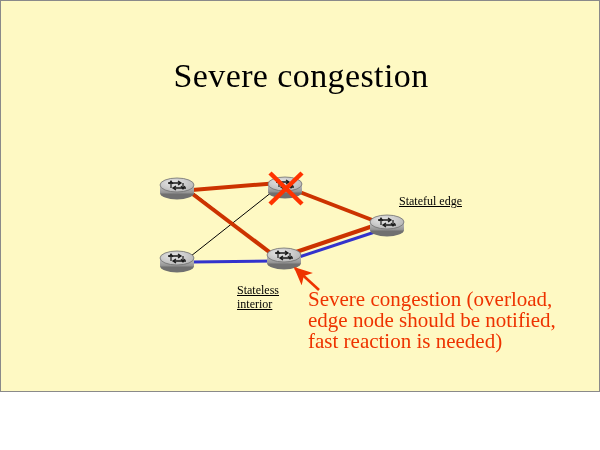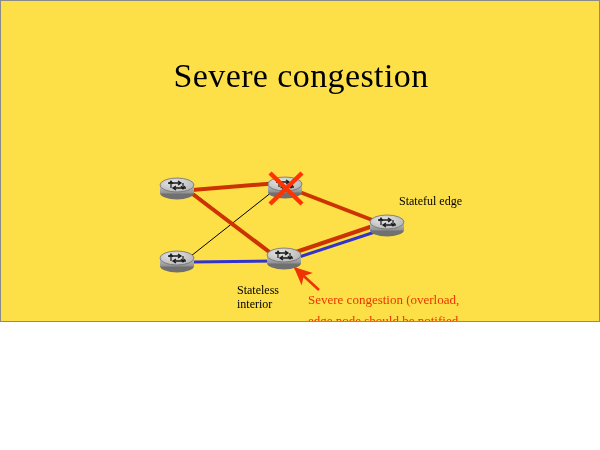--- a/index.html
+++ b/index.html
@@ -3,22 +3,22 @@
 <meta charset="utf-8">
 <style>
   html, body {
     margin: 0;
     padding: 0;
     background: #ffffff;
   }
   #slide {
     position: relative;
     width: 600px;
-    height: 322px;
-    background: #fde047;
+    height: 392px;
+    background: #fef9c3;
     border: 1px solid #8a8a8a;
     box-sizing: border-box;
     overflow: hidden;
     font-family: "Liberation Serif", serif;
   }
   #slide-title {
     position: absolute;
     left: 0;
     top: 56px;
     width: 600px;
@@ -37,36 +37,37 @@
     width: 600px;
     height: 450px;
   }
   .node-label {
     position: absolute;
     font-family: "Liberation Serif", serif;
     font-size: 12px;
     color: #000000;
     line-height: 14px;
     white-space: pre-line;
+    text-decoration: underline;
   }
   #label-stateful {
     left: 398px;
     top: 193px;
   }
   #label-stateless {
     left: 236px;
     top: 282px;
   }
   #annotation {
     position: absolute;
     left: 307px;
     top: 288px;
     width: 280px;
     font-family: "Liberation Serif", serif;
-    font-size: 13px;
+    font-size: 21px;
     line-height: 21px;
     color: #EE3300;
     white-space: pre-line;
   }
 </style>
 </head>
 <body>
 
 <div id="slide">
 

